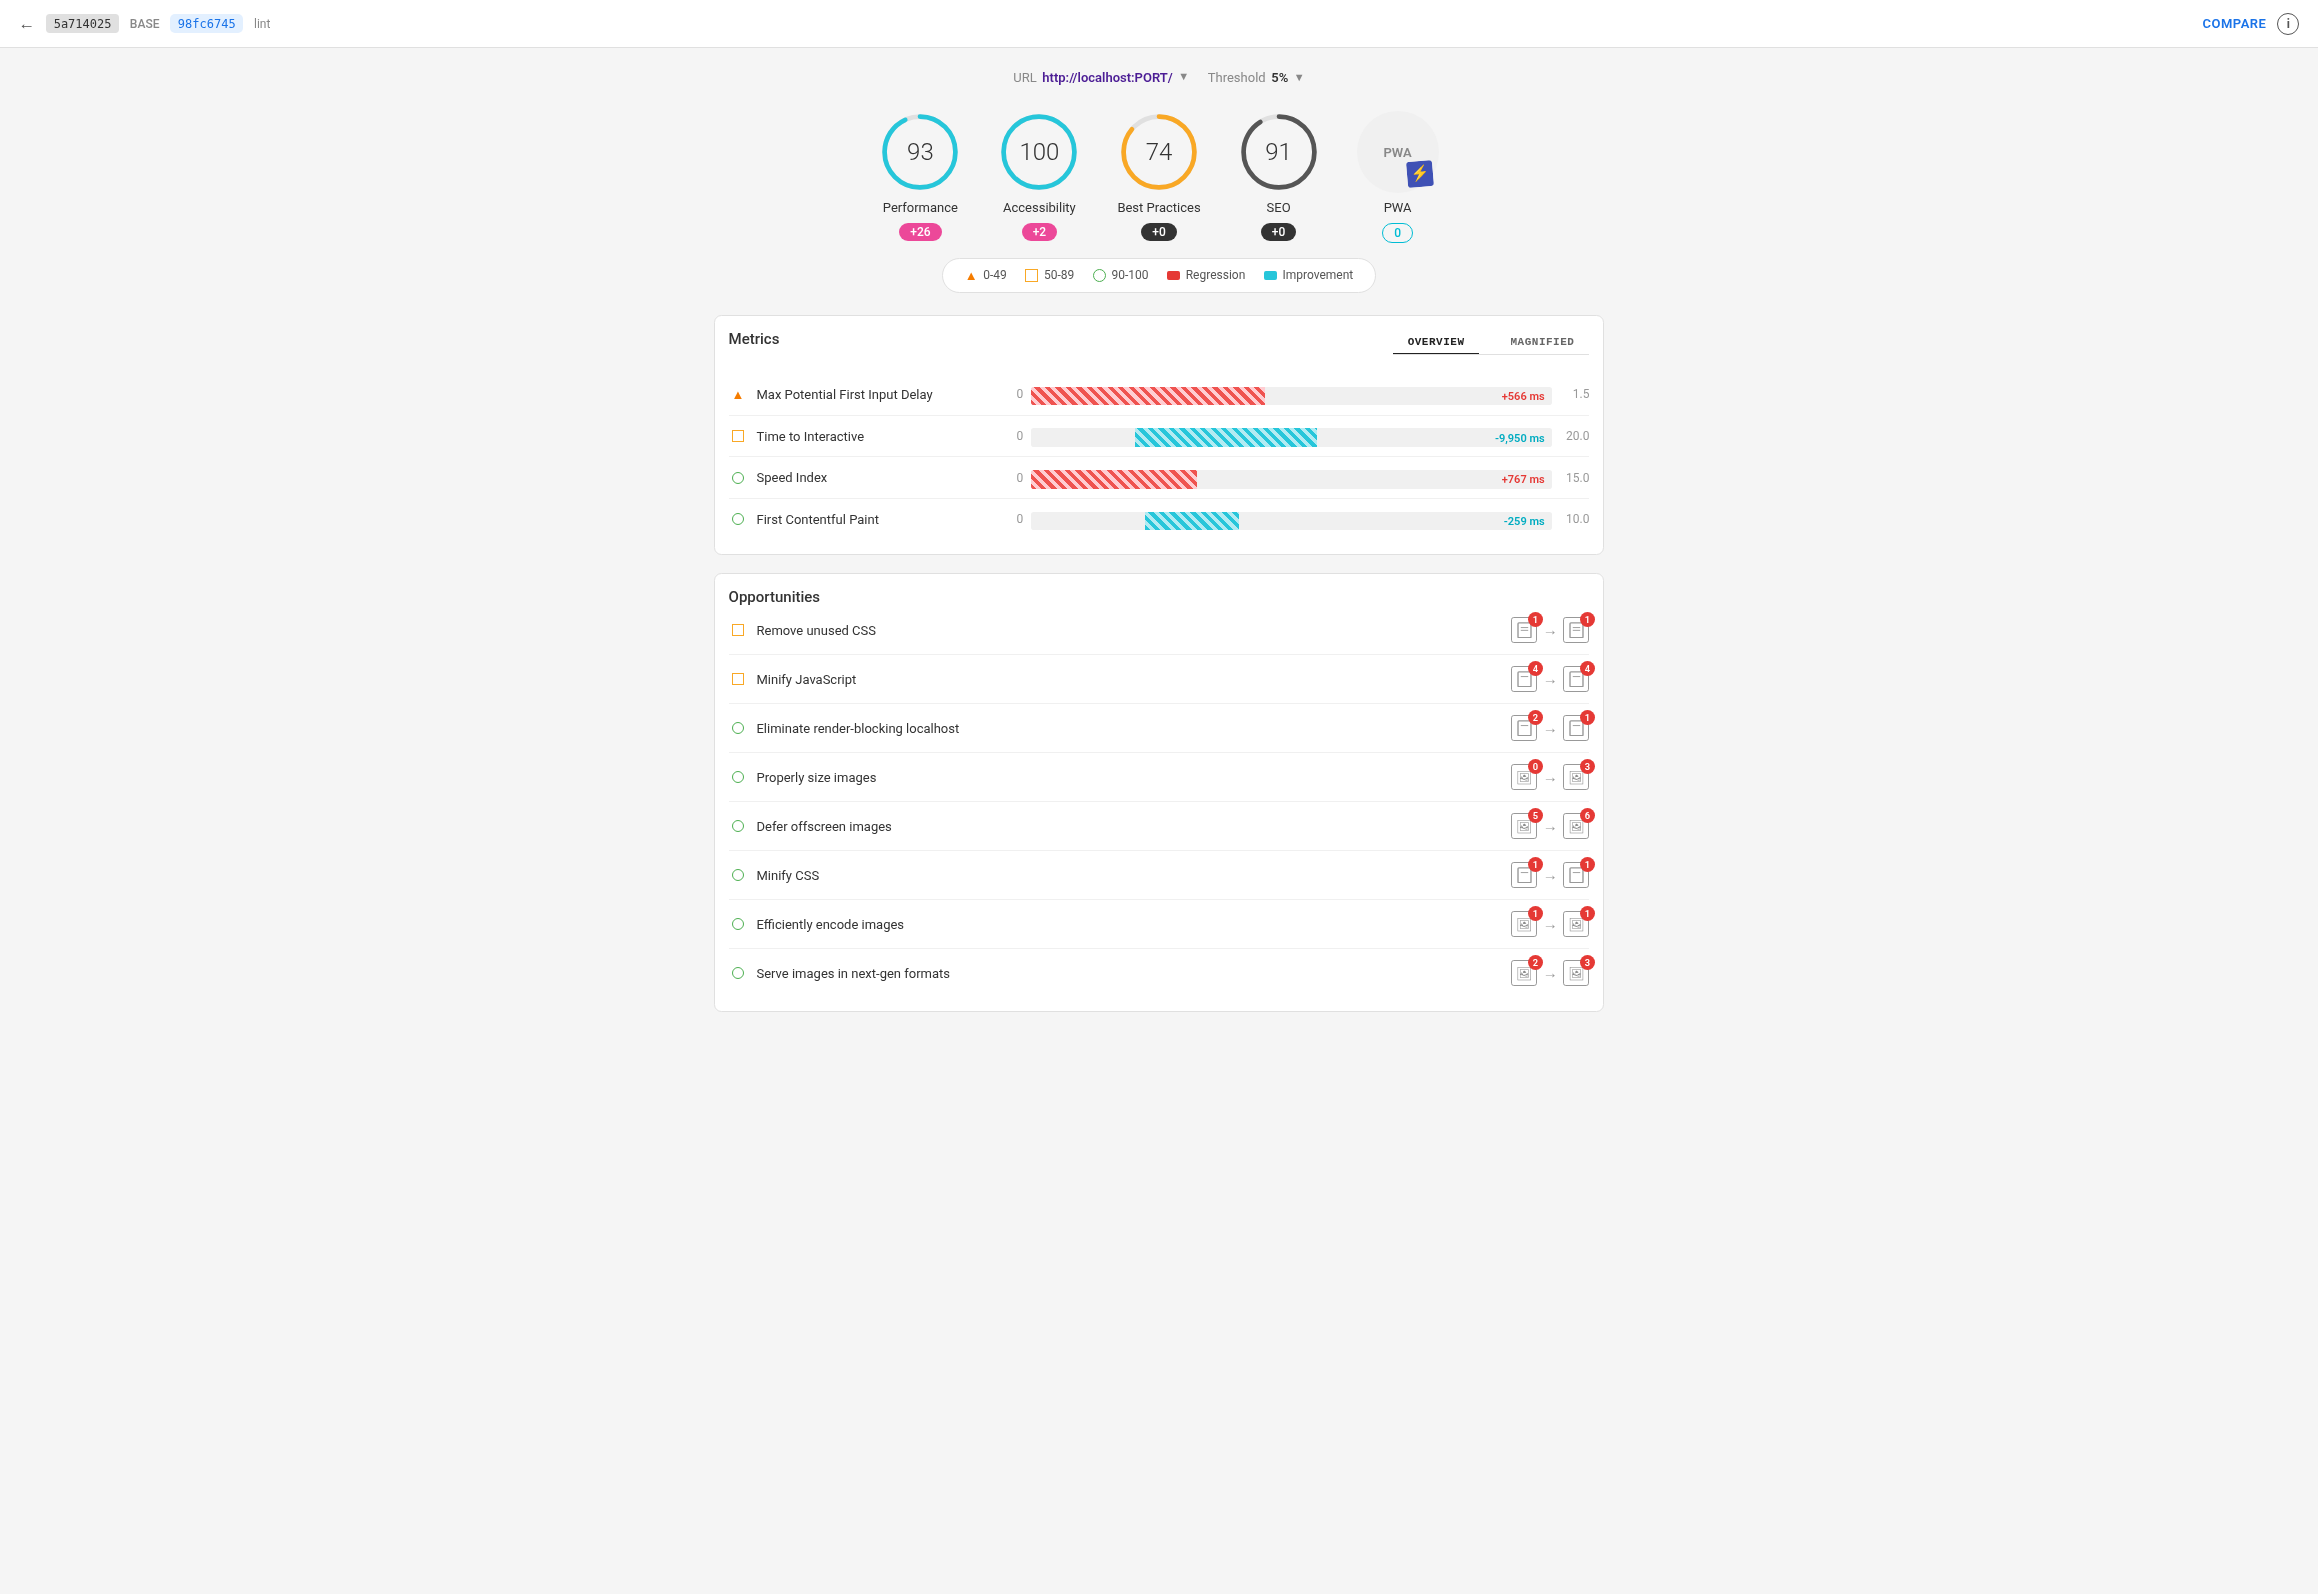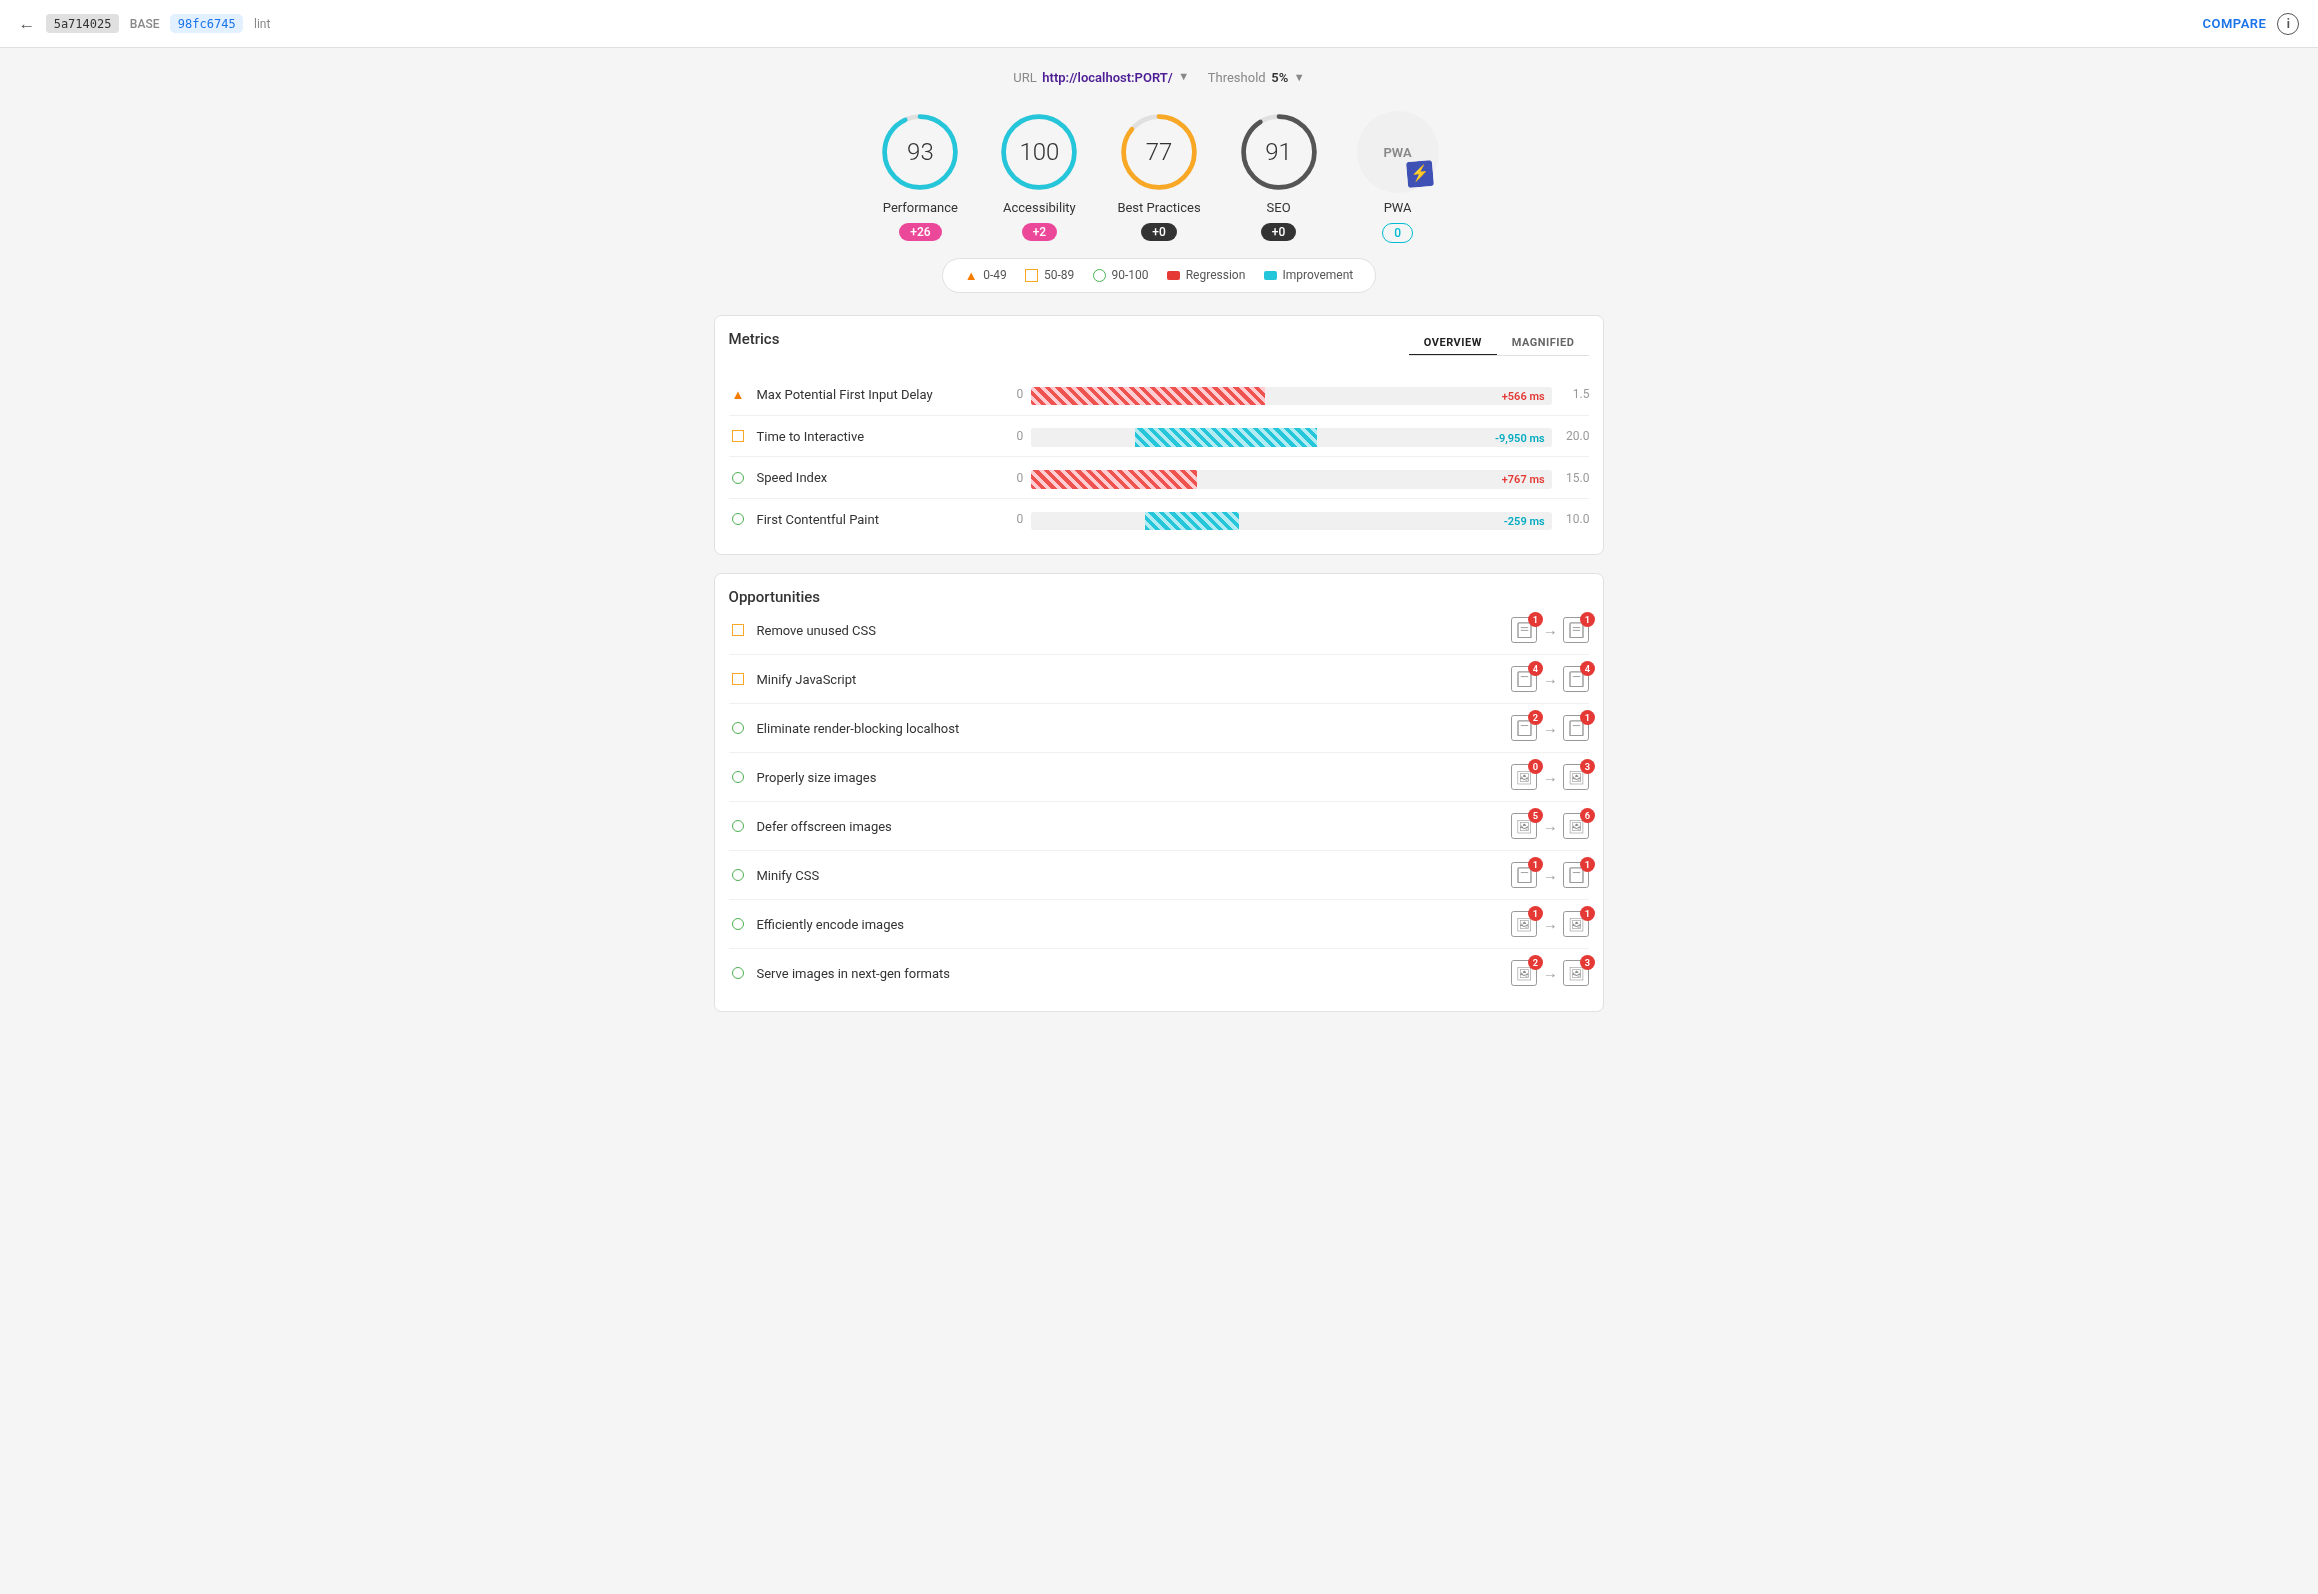--- a/index.html
+++ b/index.html
@@ -460,21 +460,21 @@
       <span class="score-label">Accessibility</span>
       <span class="score-badge badge-teal">+2</span>
     </div>
 
     <div class="score-item">
       <div class="score-circle">
         <svg width="82" height="82" viewBox="0 0 88 88">
           <circle cx="44" cy="44" r="38" fill="none" stroke="#e0e0e0" stroke-width="5"></circle>
           <circle cx="44" cy="44" r="38" fill="none" stroke="#f9a825" stroke-width="5" stroke-dasharray="238.76" stroke-dashoffset="33.4" stroke-linecap="round"></circle>
         </svg>
-        <span class="score-number">77</span>
+        <span class="score-number">74</span>
       </div>
       <span class="score-label">Best Practices</span>
       <span class="score-badge badge-dark">+0</span>
     </div>
 
     <div class="score-item">
       <div class="score-circle">
         <svg width="82" height="82" viewBox="0 0 88 88">
           <circle cx="44" cy="44" r="38" fill="none" stroke="#e0e0e0" stroke-width="5"></circle>
           <circle cx="44" cy="44" r="38" fill="none" stroke="#555" stroke-width="5" stroke-dasharray="238.76" stroke-dashoffset="21.5" stroke-linecap="round"></circle>
@@ -515,21 +515,21 @@
     </div>
     <div class="legend-item">
       <div class="legend-rect-teal"></div>
       <span>Improvement</span>
     </div>
   </div>
 
   <div class="card">
     <div style="display:flex; align-items:flex-start; justify-content:space-between; margin-bottom:11px;">
       <span class="card-title">Metrics</span>
-      <div style="display:flex; gap:0; border-bottom: 0.9px solid #e0e0e0;">
+      <div style="display:flex; gap:16px; border-bottom: 0.9px solid #e0e0e0; font-family: Liberation Mono, monospace;">
         <div class="mtab active">OVERVIEW</div>
         <div class="mtab">MAGNIFIED</div>
       </div>
     </div>
 
     <div class="metric-row">
       <div class="metric-icon">
         <span style="color:#f57c00; font-size:13px;">▲</span>
       </div>
       <div class="metric-name">Max Potential First Input Delay</div>

